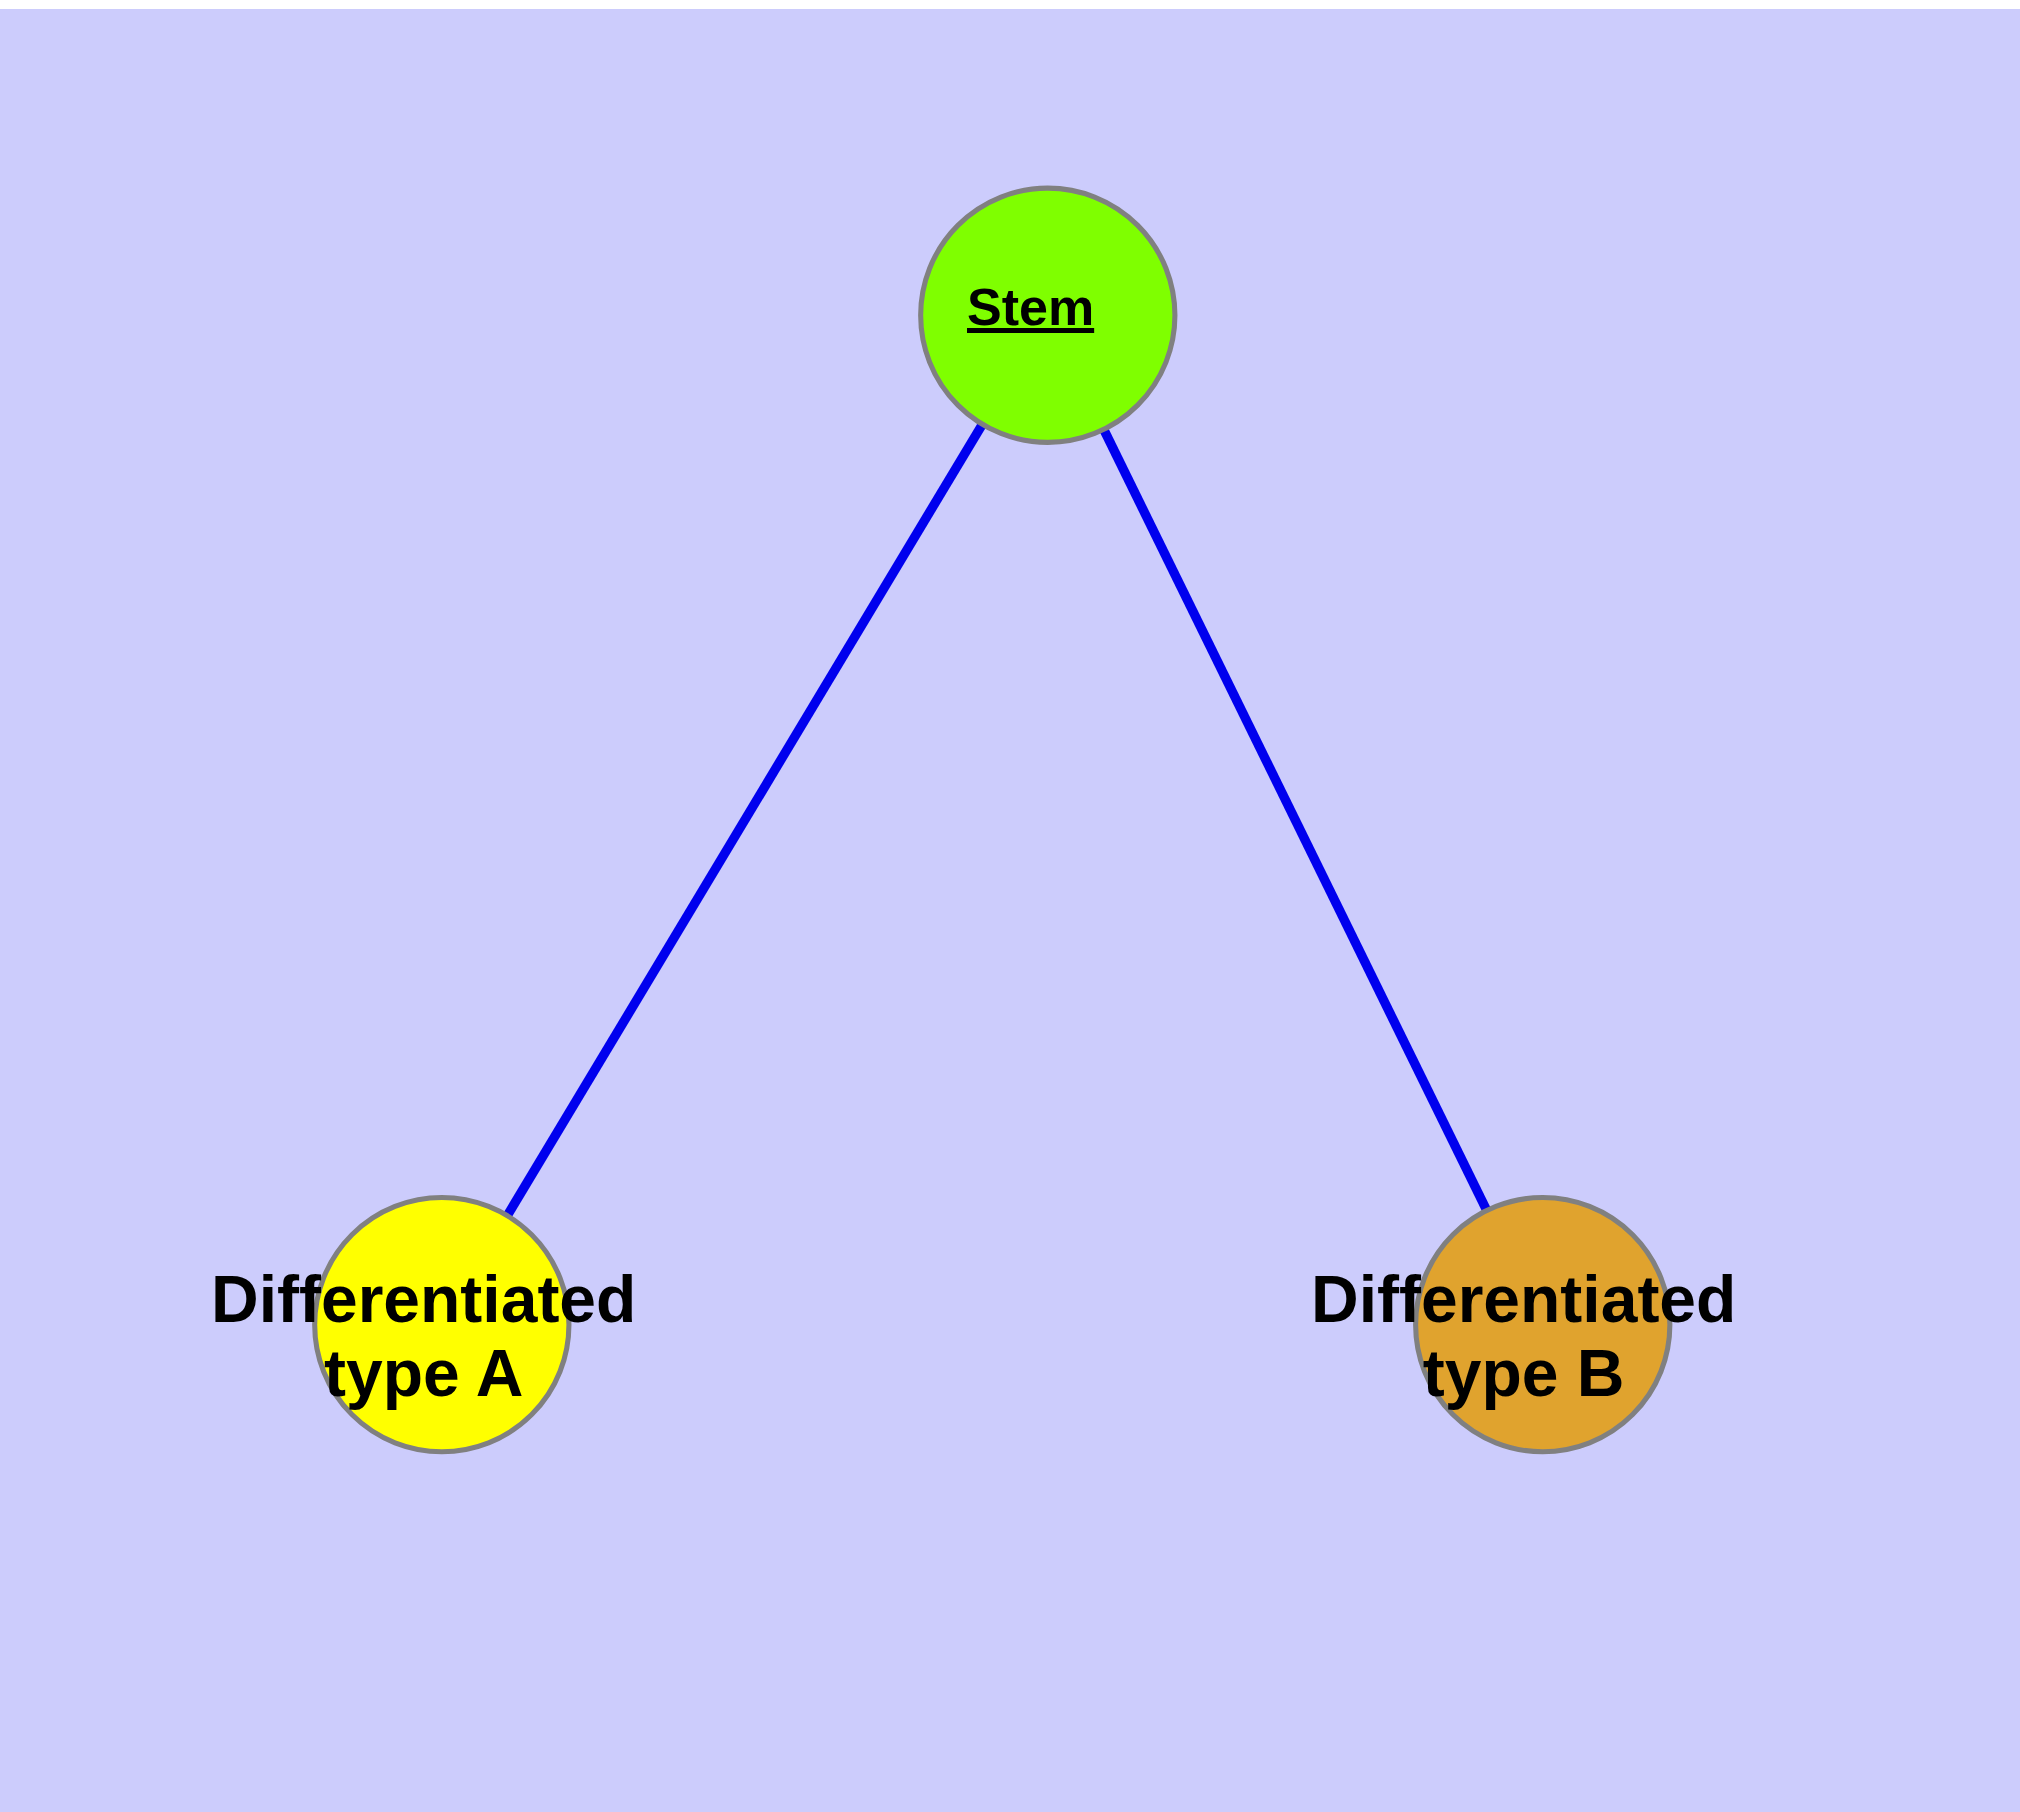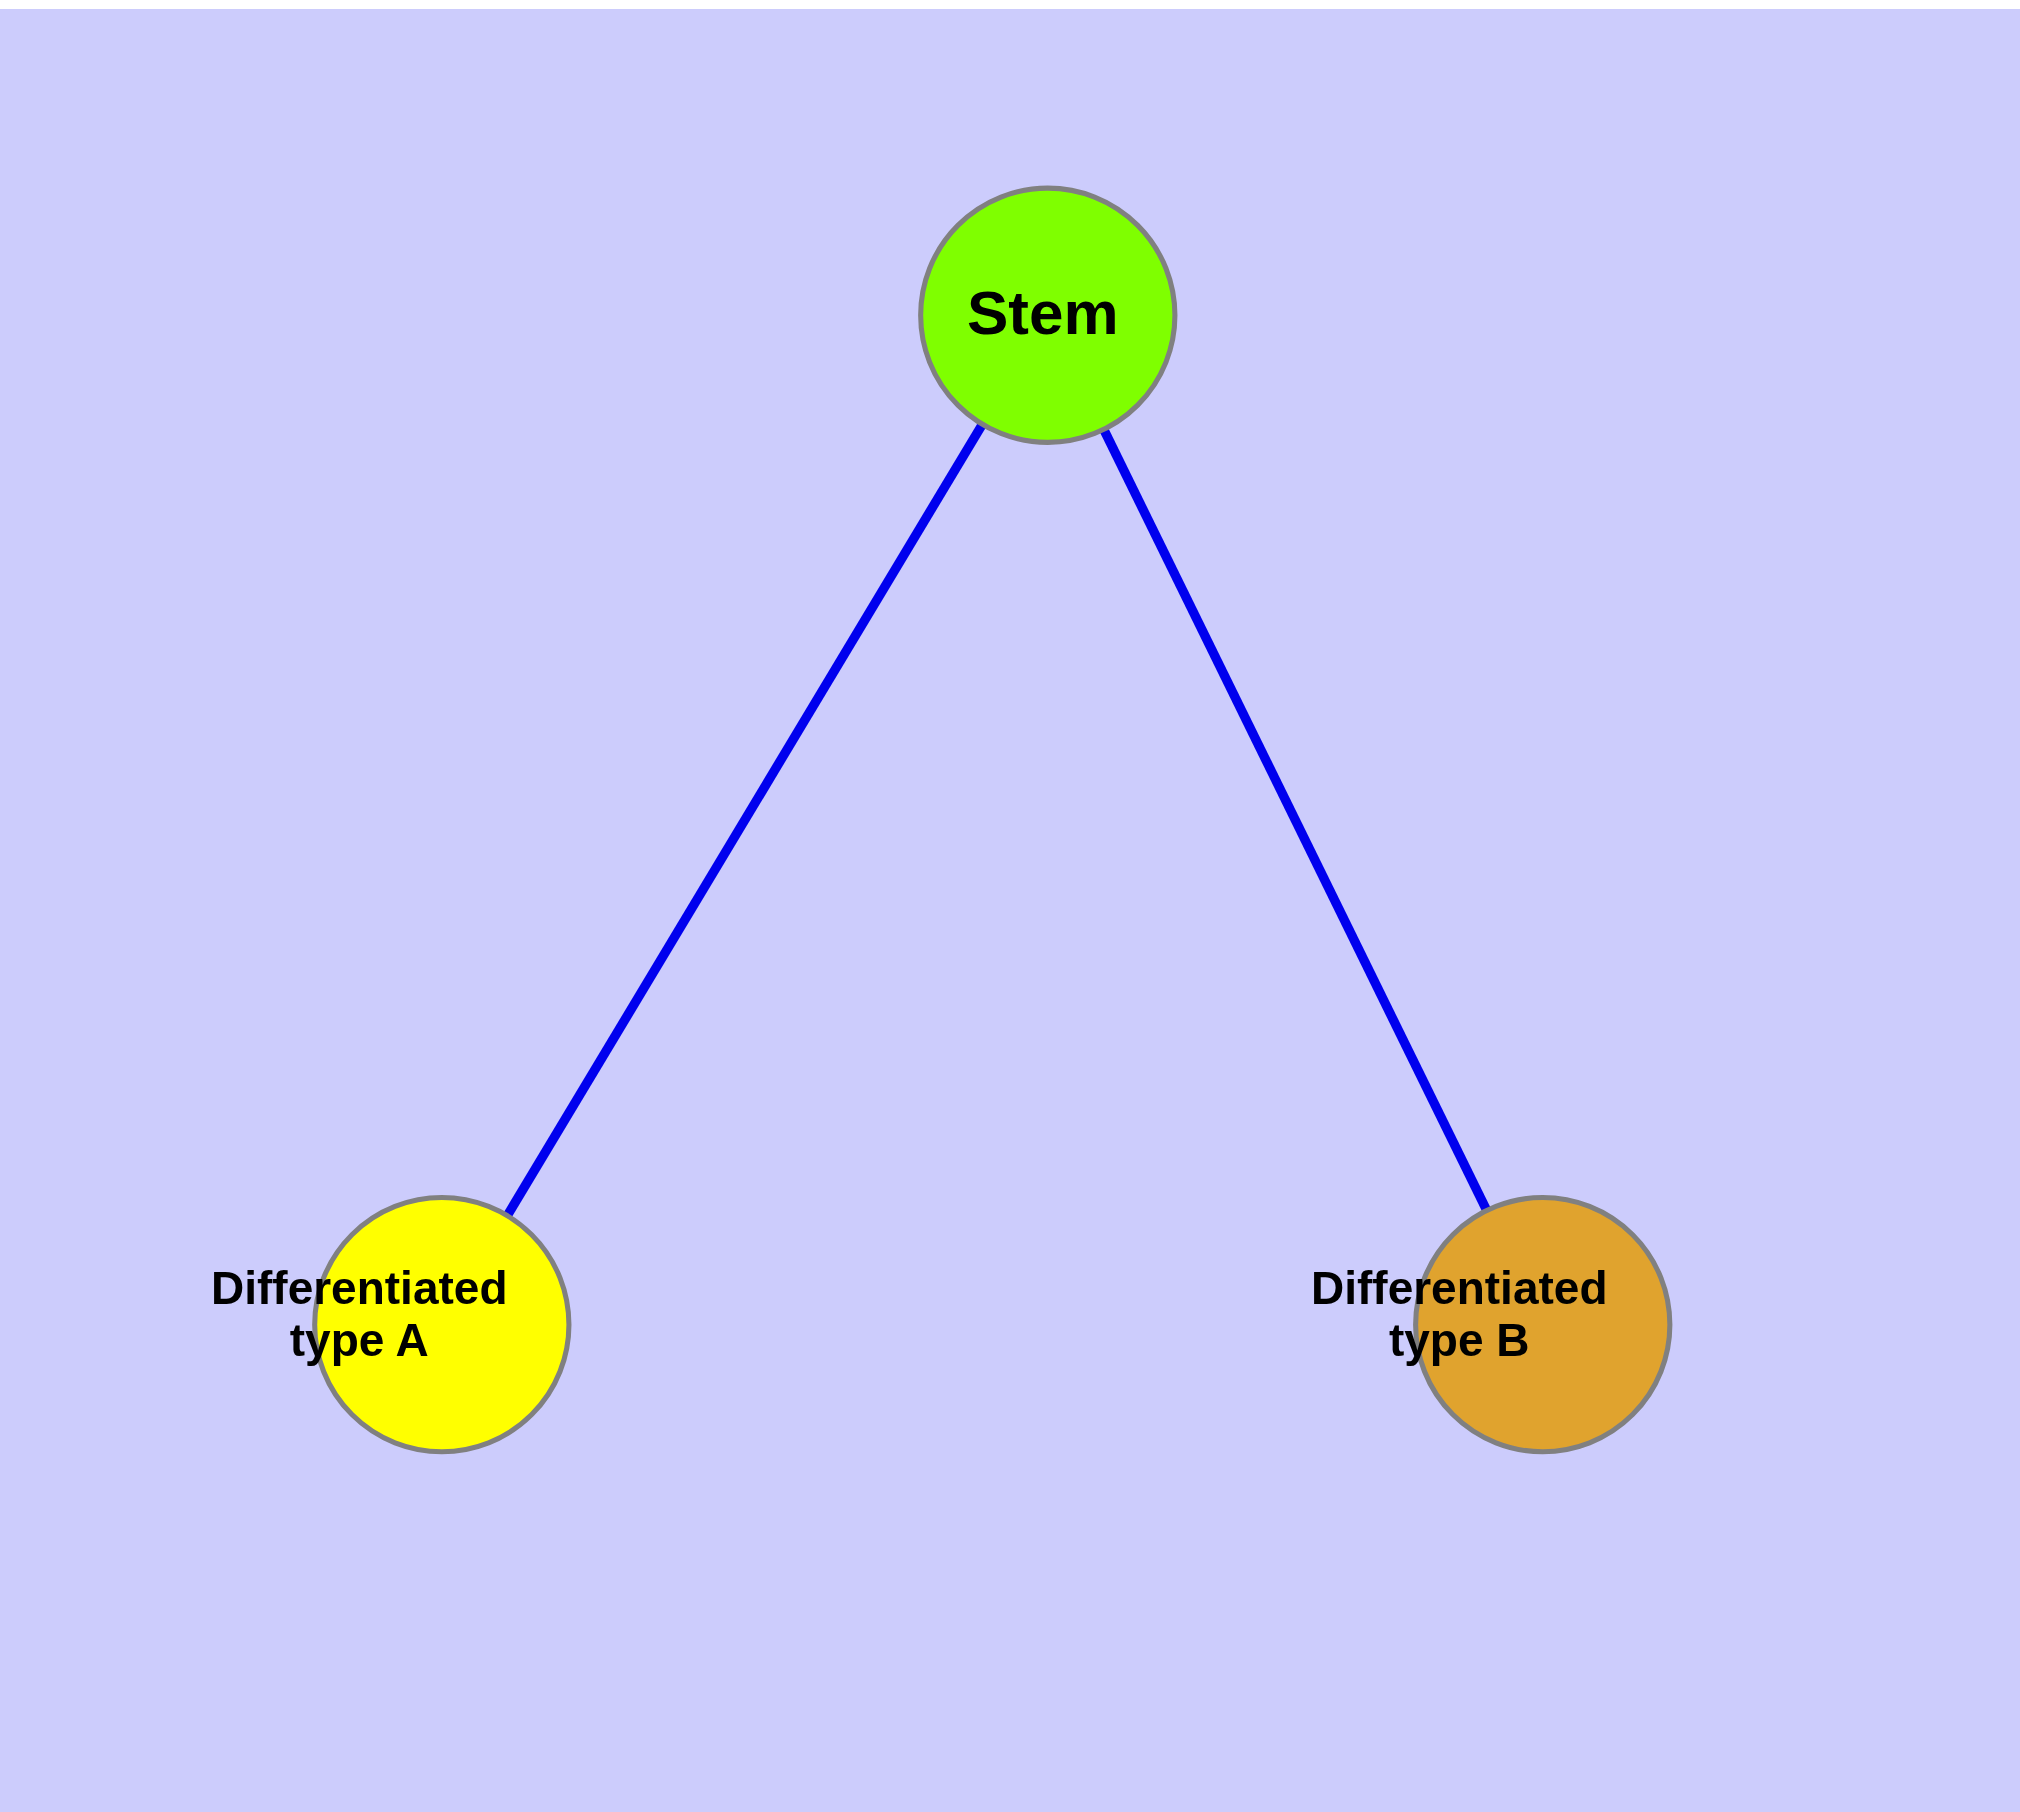--- a/index.html
+++ b/index.html
@@ -34,24 +34,25 @@
     position: absolute;
     color: #000000;
     font-weight: bold;
     text-align: center;
     line-height: 1.12;
     white-space: pre;
     pointer-events: none;
     -webkit-font-smoothing: antialiased;
   }
   .node-label.stem {
-    font-size: 62px;
+    font-size: 52px;
+    text-decoration: underline;
   }
   .node-label.leaf {
-    font-size: 46px;
+    font-size: 66px;
   }
 </style>
 </head>
 <body>
 
 <div id="canvas" style="width: 2021px; height: 1812px; background: rgb(255, 255, 255);">
   <div id="plot-area" style="background: rgb(204, 204, 252);"></div>
   <svg id="graph-svg" viewBox="0 0 2384 2138">
     <g id="edges-group">
         <line x1="1159.8232949748806" y1="498.890147811073" x2="597.1767050251194" y2="1436.109852188927" stroke="#0000ee" stroke-width="11" stroke-linecap="butt"></line>

